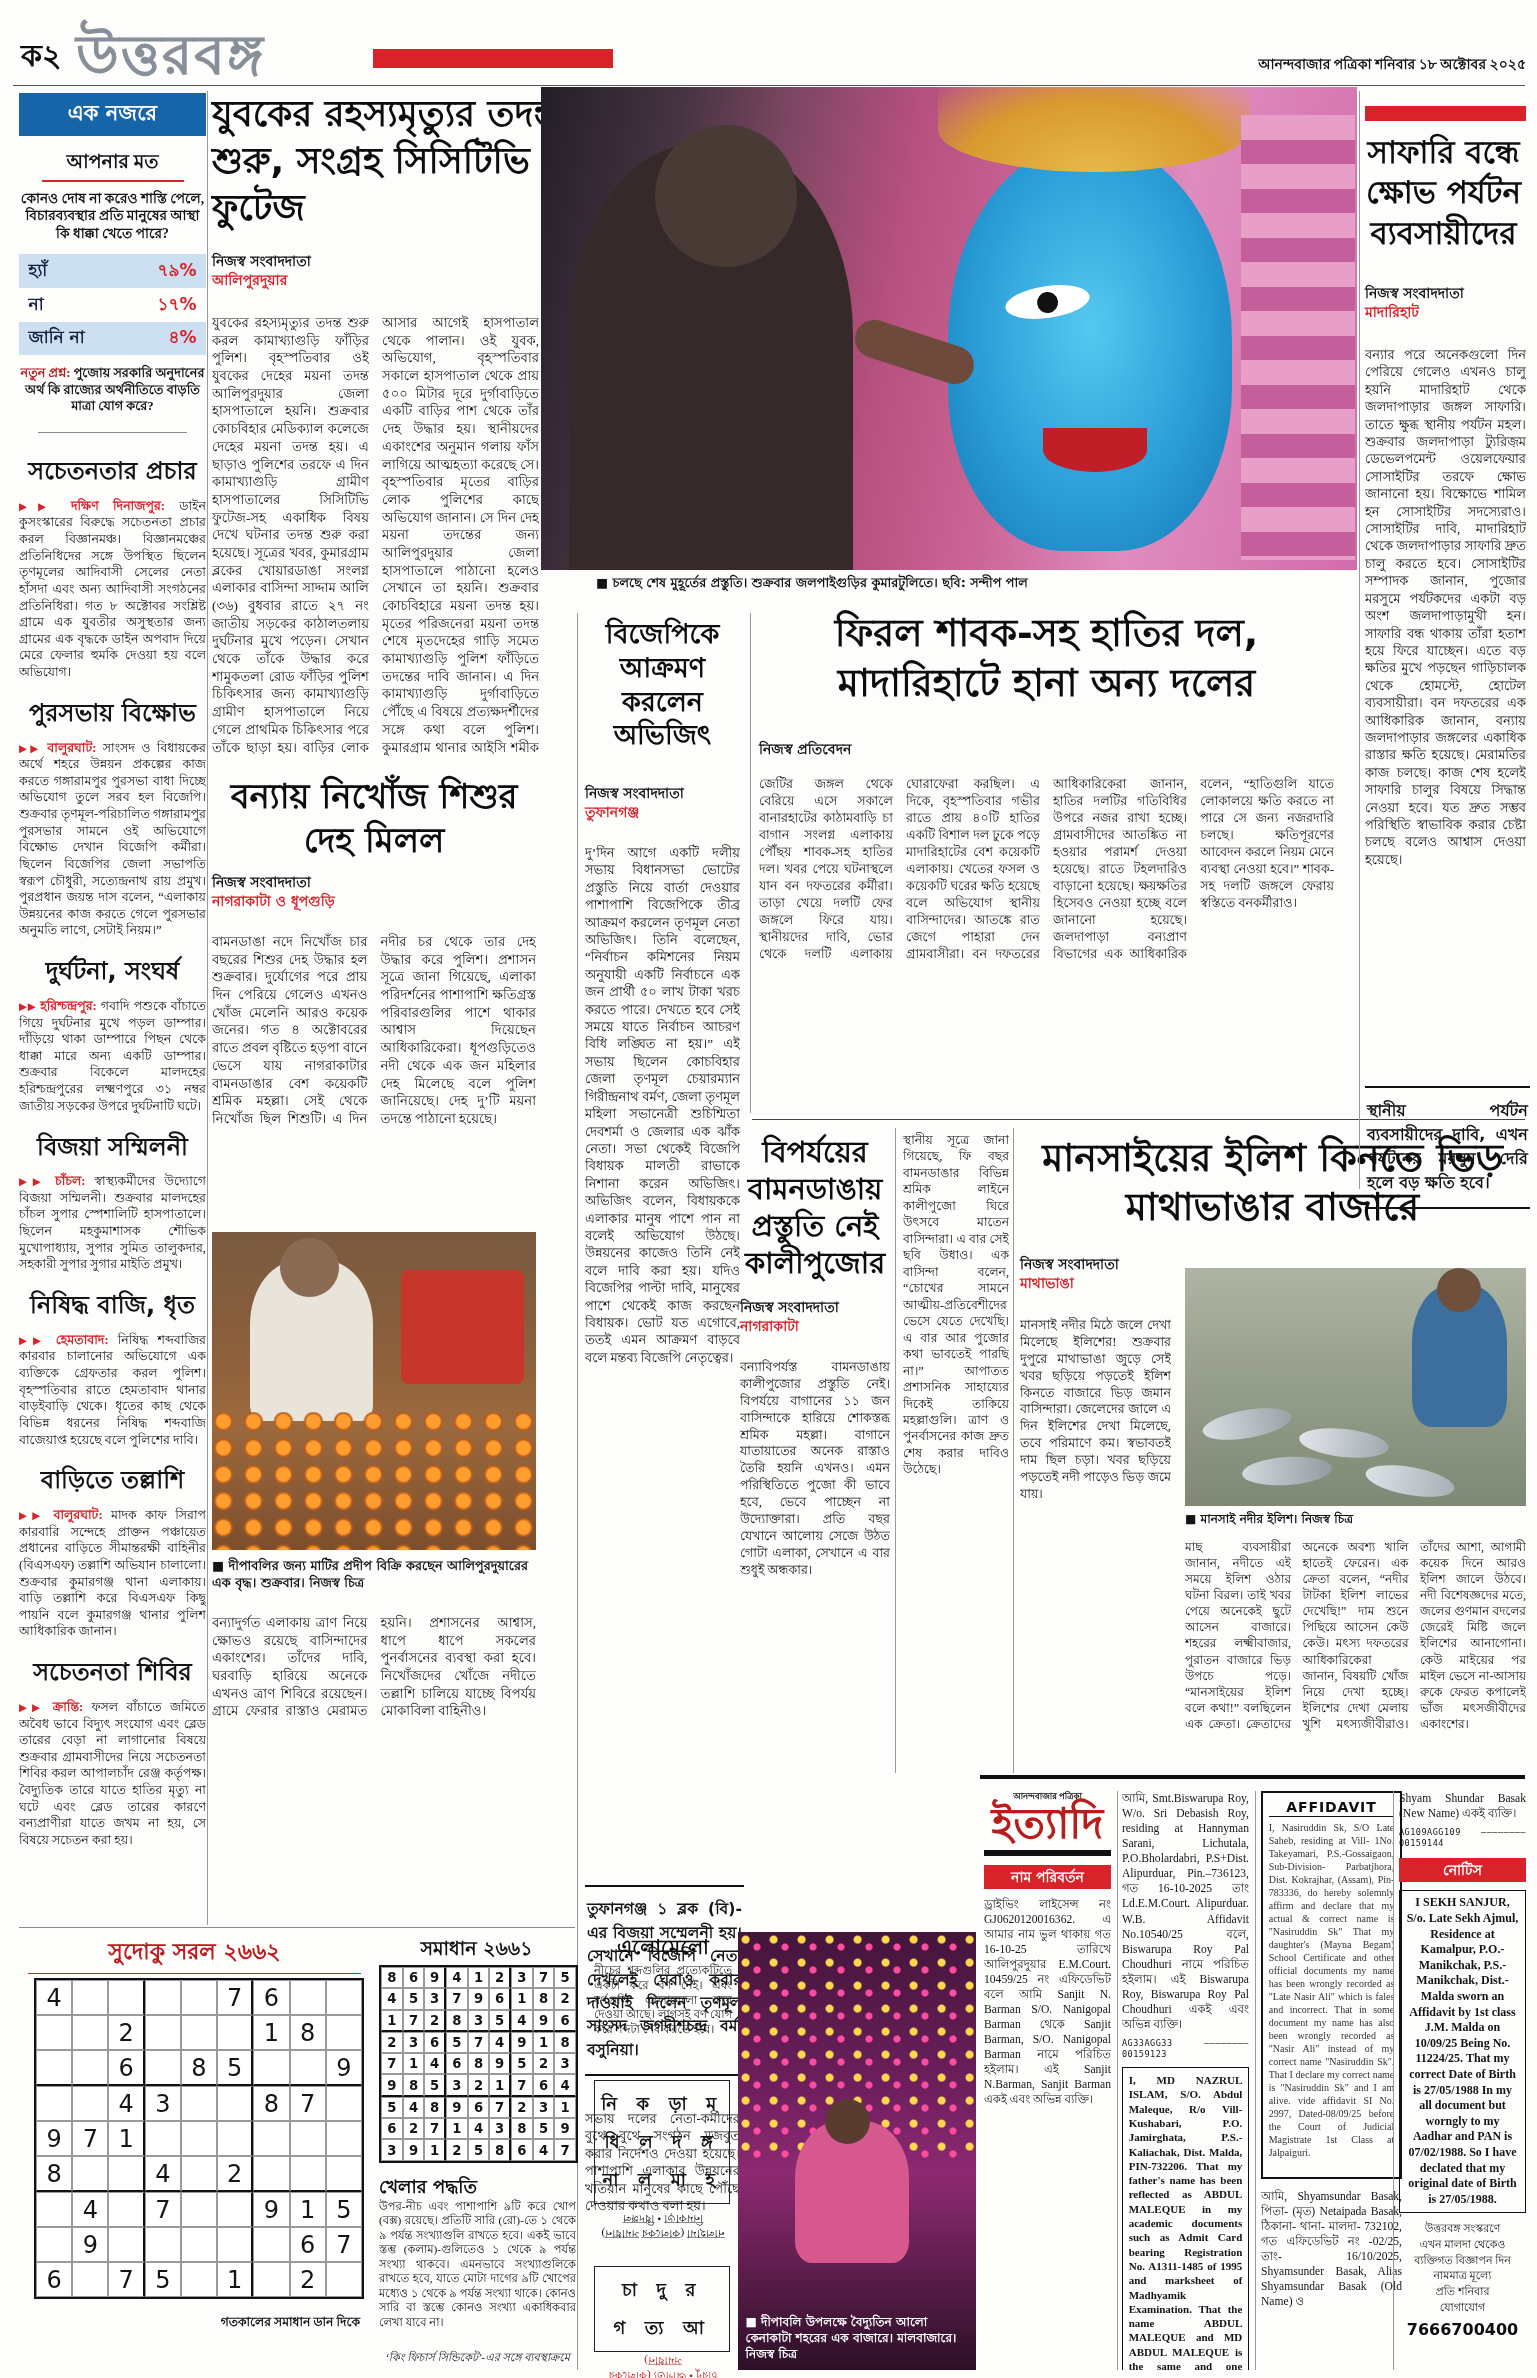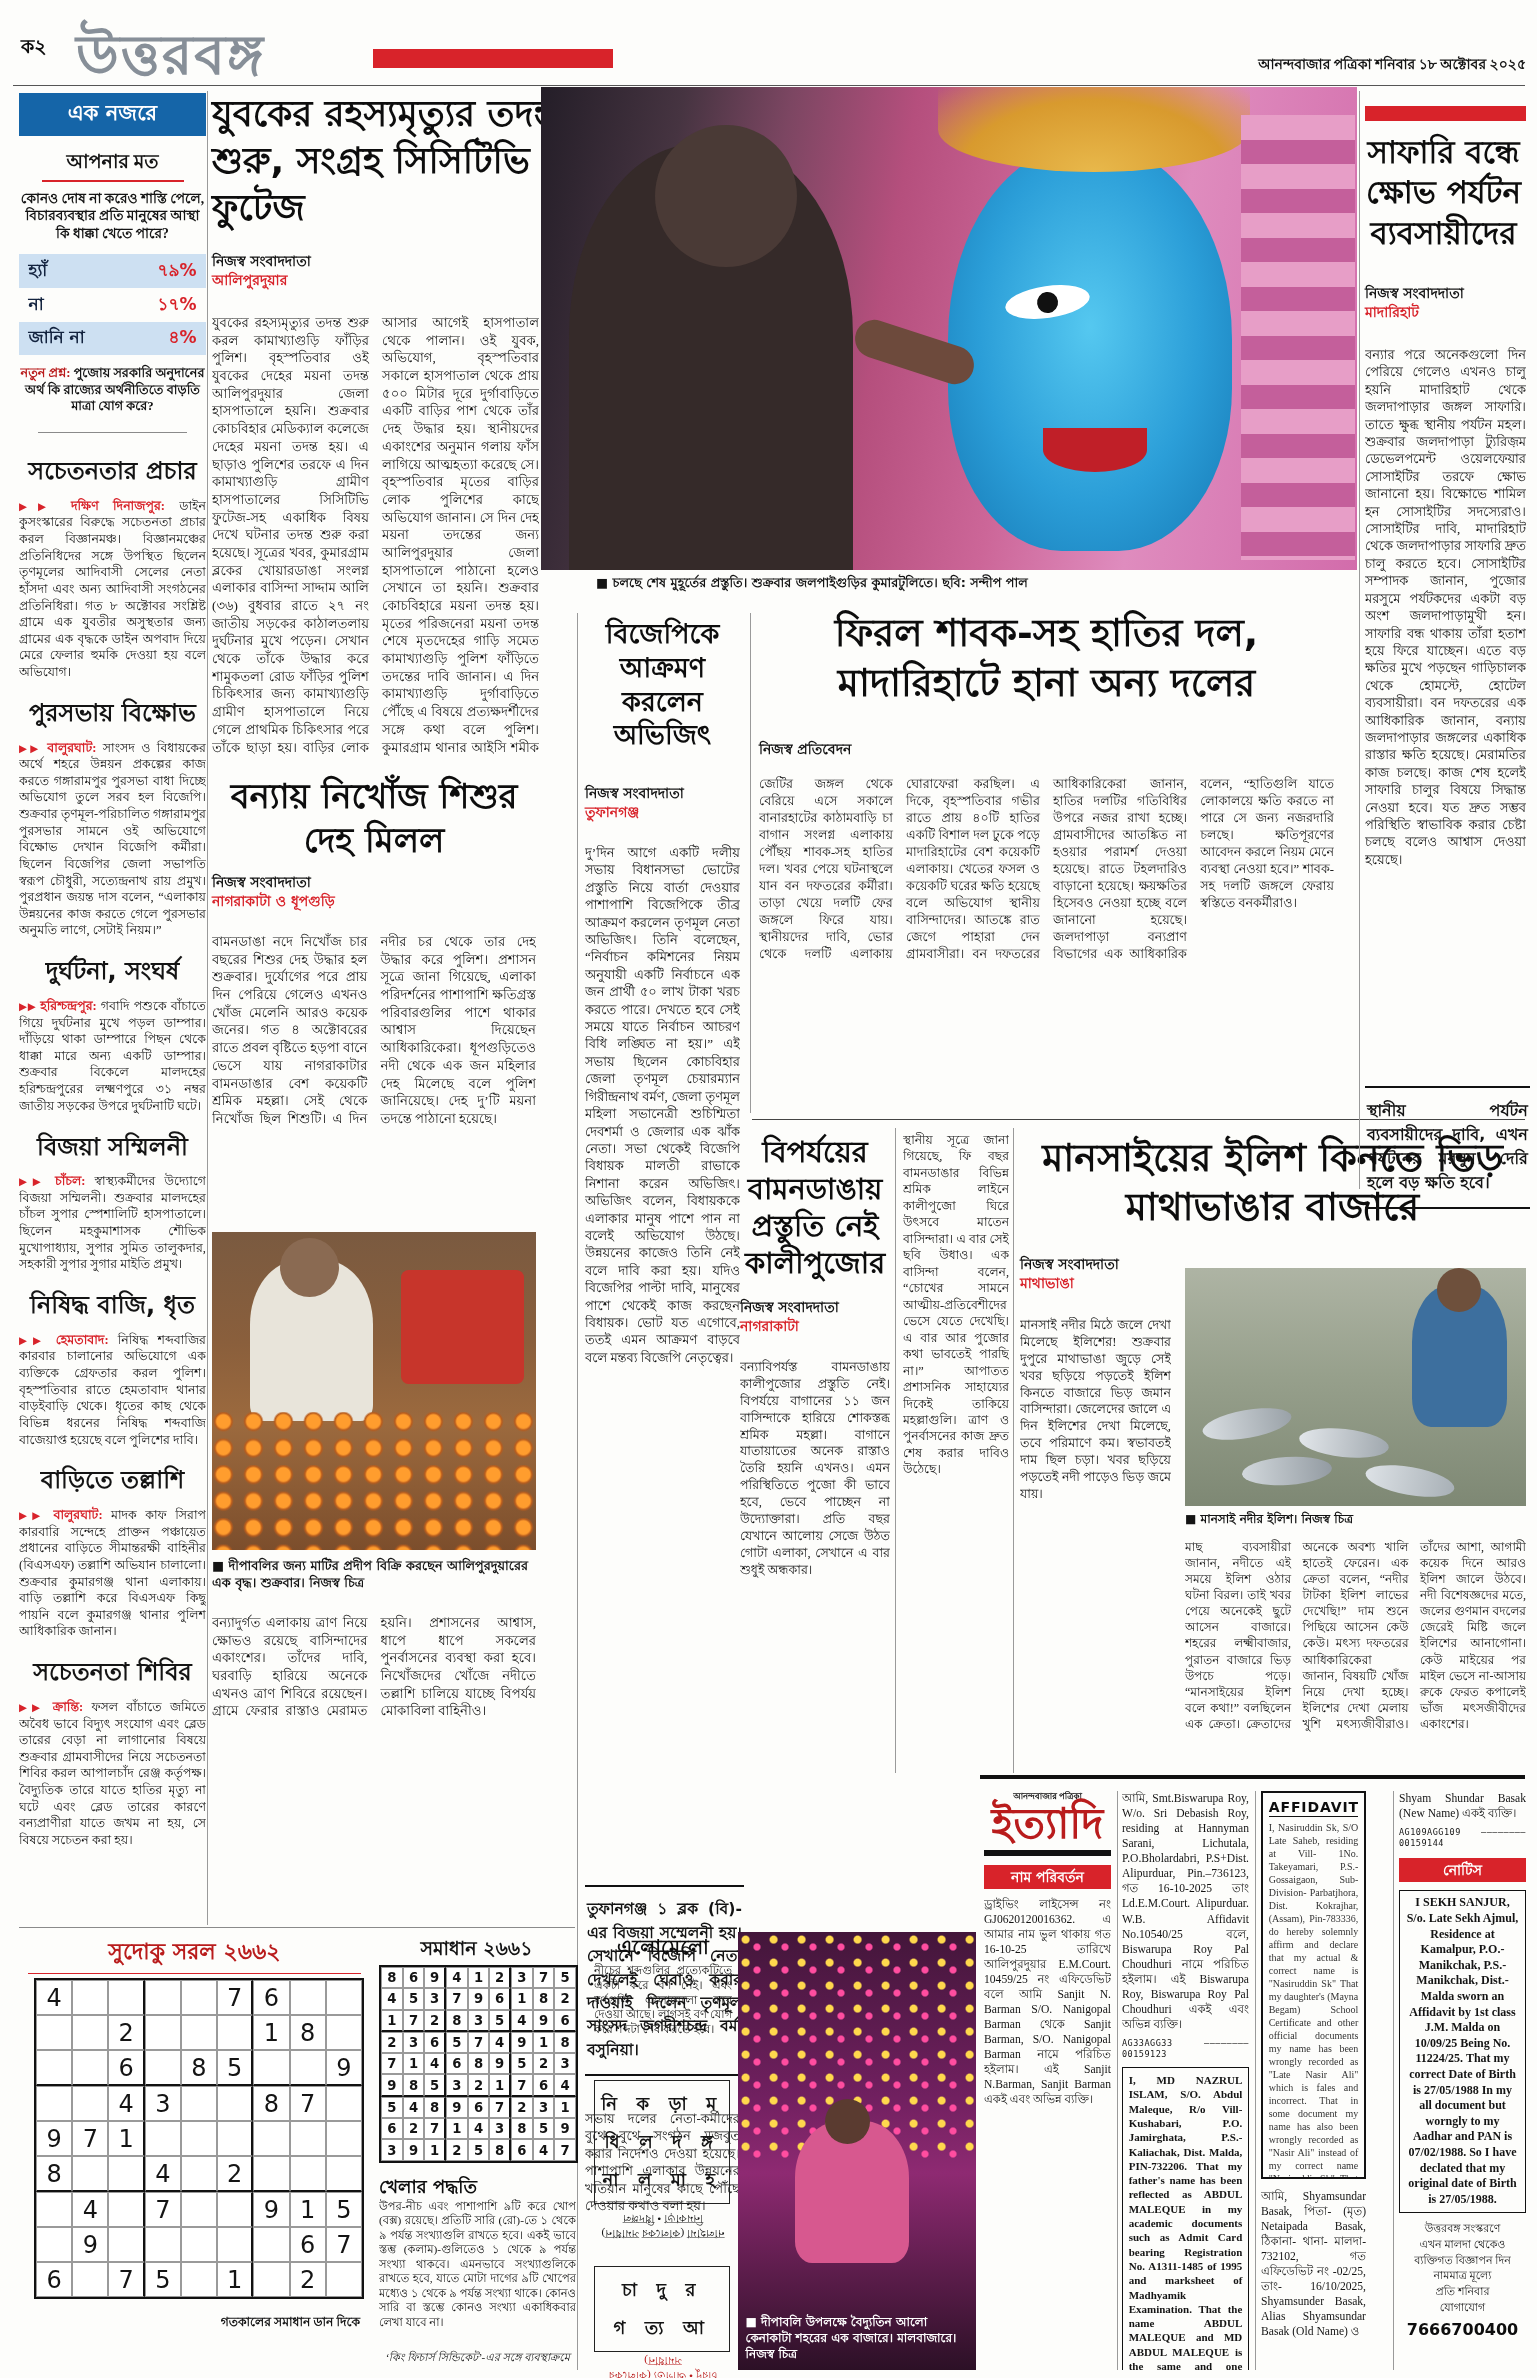--- a/index.html
+++ b/index.html
@@ -55,21 +55,21 @@
   .cls-box{border:1.5px solid #111;padding:4.7px 5.7px;margin-top:7.6px;}
   .code-line{font-size:8.5px;letter-spacing:0.5px;margin:5.7px 0;font-family:"DejaVu Sans Mono","Liberation Mono",monospace;}
   .quote-box{border-top:2.8px solid #111;border-bottom:2.8px solid #111;font-weight:700;
              font-family:"DejaVu Sans","Liberation Sans",sans-serif;text-align:justify;}
 </style>
 </head>
 <body>
 
 <div id="page">
 
-  <div class="abs hl" style="left:21px;top:32px;font-size:19px;text-align:center;">ক২</div>
+  <div class="abs hl" style="left:21px;top:32px;font-size:30px;text-align:center;">ক২</div>
   <div class="abs hl" style="left:76px;top:13.2px;font-size:55px;color:#878f98;letter-spacing:1.9px;">উত্তরবঙ্গ</div>
   <div class="abs" style="left:373px;top:49px;width:240px;height:19px;background:#d8232a;"></div>
   <div class="abs" style="left:1041px;top:53px;width:485px;text-align:right;font-weight:700;font-size:14px;">আনন্দবাজার পত্রিকা  শনিবার ১৮ অক্টোবর ২০২৫</div>
   <div class="abs rule-h" style="left:13.2px;top:85px;width:1512px;background:#555;"></div>
 
   <div id="sidebar" class="abs" style="left:19px;top:93px;width:187px;height:1832px;overflow:hidden;">
     <div class="sb-title">এক নজরে</div>
     <div class="sb-sub">আপনার মত</div>
     <div class="poll-q">কোনও দোষ না করেও শাস্তি পেলে, বিচারব্যবস্থার প্রতি মানুষের আস্থা কি ধাক্কা খেতে পারে?</div>
     <div style="margin-top:5.7px;">
@@ -457,21 +457,21 @@
   <div class="abs rule-v" style="left:1117px;top:1791px;height:579px;"></div>
 
   <div class="abs cls-col" style="left:1122px;top:1791px;width:127px;height:579px;">
     <div>আমি, Smt.Biswarupa Roy, W/o. Sri Debasish Roy, residing at Hannyman Sarani, Lichutala, P.O.Bholardabri, P.S+Dist. Alipurduar, Pin.–736123, গত 16-10-2025 তাং Ld.E.M.Court. Alipurduar. W.B. Affidavit No.10540/25 বলে, Biswarupa Roy Pal Choudhuri নামে পরিচিত হইলাম। এই Biswarupa Roy, Biswarupa Roy Pal Choudhuri একই এবং অভিন্ন ব্যক্তি।</div>
     <div class="code-line">AG33AGG33 ———————— 00159123</div>
     <div class="cls-box" style="font-weight:700;font-size:11px;">I, MD NAZRUL ISLAM, S/O. Abdul Maleque, R/o Vill- Kushabari, P.O. Jamirghata, P.S.- Kaliachak, Dist. Malda, PIN-732206. That my father's name has been reflected as ABDUL MALEQUE in my academic documents such as Admit Card bearing Registration No. A1311-1485 of 1995 and marksheet of Madhyamik Examination. That the name ABDUL MALEQUE and MD ABDUL MALEQUE is the same and one identical person.</div>
 
   </div>
   <div class="abs rule-v" style="left:1255px;top:1791px;height:579px;"></div>
 
-  <div class="abs cls-col" style="left:1261px;top:1791px;width:105px;height:579px;">
+  <div class="abs cls-col" style="left:1261px;top:1791px;width:141px;height:579px;">
     <div class="cls-box" style="margin-top:0;border-width:2.4px;height:375px;overflow:hidden;">
       <div class="hl" style="text-align:center;font-size:14px;letter-spacing:0.9px;border-bottom:1.9px solid #111;margin-bottom:3.8px;">AFFIDAVIT</div>
       <div style="font-size:10px;line-height:1.3;color:#333;">I, Nasiruddin Sk, S/O Late Saheb, residing at Vill- 1No. Takeyamari, P.S.-Gossaigaon, Sub-Division- Parbatjhora, Dist. Kokrajhar, (Assam), Pin-783336, do hereby solemnly affirm and declare that my actual &amp; correct name is "Nasiruddin Sk" That my daughter's (Mayna Begam) School Certificate and other official documents my name has been wrongly recorded as "Late Nasir Ali" which is fales and incorrect. That in some document my name has also been wrongly recorded as "Nasir Ali" instead of my correct name "Nasiruddin Sk". That I declare my correct name is "Nasiruddin Sk" and I am alive. vide affidavit SI No. 2997, Dated-08/09/25 before the Court of Judicial Magistrate 1st Class at Jalpaiguri.</div>
     </div>
     <div style="margin-top:9.5px;">আমি, Shyamsundar Basak, পিতা- (মৃত) Netaipada Basak, ঠিকানা- থানা- মালদা- 732102, গত এফিডেভিট নং -02/25, তাং- 16/10/2025, Shyamsunder Basak, Alias Shyamsundar Basak (Old Name) ও</div>
   </div>
   <div class="abs rule-v" style="left:1393px;top:1791px;height:579px;"></div>
 
   <div class="abs cls-col" style="left:1399px;top:1791px;width:127px;height:579px;">
     <div>Shyam Shundar Basak (New Name) একই ব্যক্তি।</div>

